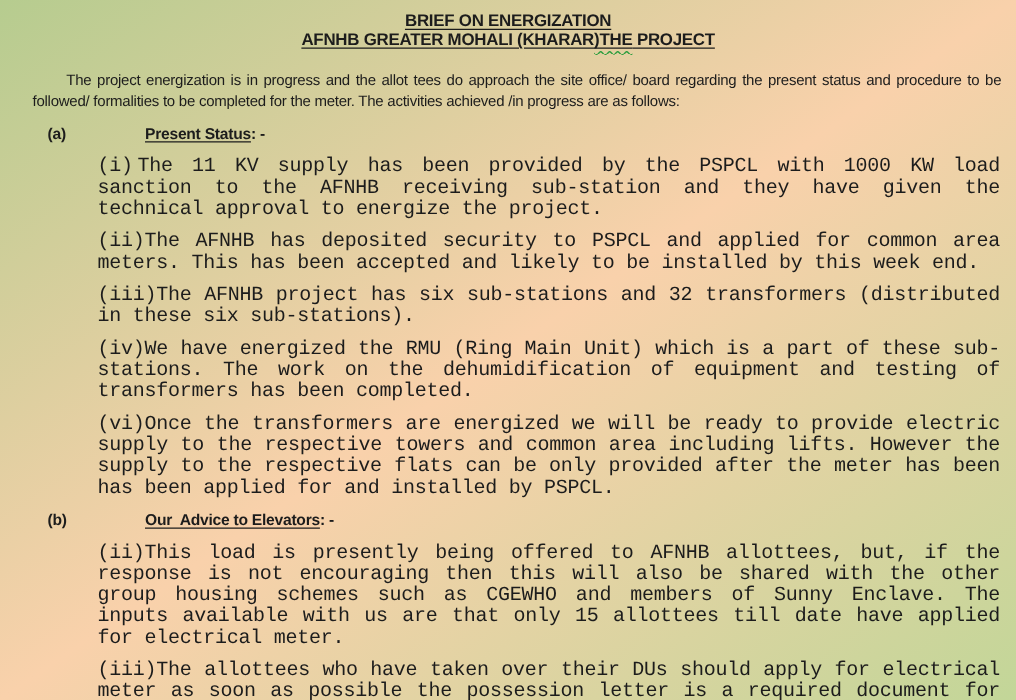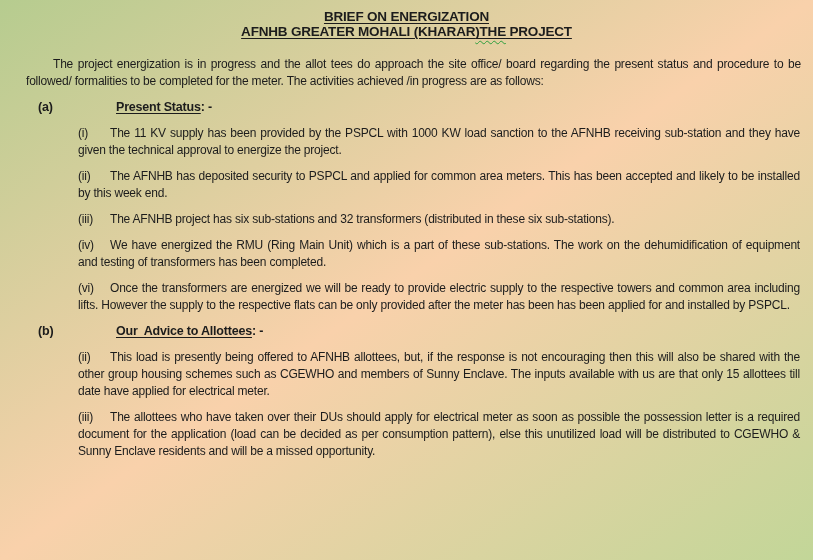--- a/index.html
+++ b/index.html
@@ -63,24 +63,25 @@
   .sec-underlined {
     text-decoration: underline;
     text-decoration-thickness: 1.2px;
     text-underline-offset: 2px;
     white-space: pre-wrap;
     margin-left: 42px;
   }
 
   .item {
     margin: 9px 13px 0 78px;
-    font-size: 12px;
+    font-size: 16px;
     line-height: 17px;
     letter-spacing: -0.2px;
     text-align: justify;
+    font-family: Liberation Mono, monospace;
   }
   .num { display: inline-block; min-width: 32px; text-align: left; }
 </style>
 </head>
 <body>
 
 <div class="page">
 
   <div class="title-block">
     <div class="title-line">BRIEF ON ENERGIZATION</div>
@@ -93,19 +94,19 @@
     <div class="section-heading"><span class="sec-label">(a)</span><span class="sec-underlined">Present Status</span><span>: -</span></div>
 
     <div class="item"><span class="num">(i)</span><span>The 11 KV supply has been provided by the PSPCL with 1000 KW load sanction to the AFNHB receiving sub-station and they have given the technical approval to energize the project.</span></div>
     <div class="item"><span class="num">(ii)</span><span>The AFNHB has deposited security to PSPCL and applied for common area meters. This has been accepted and likely to be installed by this week end.</span></div>
     <div class="item"><span class="num">(iii)</span><span>The AFNHB project has six sub-stations and 32 transformers (distributed in these six sub-stations).</span></div>
     <div class="item"><span class="num">(iv)</span><span>We have energized the RMU (Ring Main Unit) which is a part of these sub-stations. The work on the dehumidification of equipment and testing of transformers has been completed.</span></div>
     <div class="item"><span class="num">(vi)</span><span>Once the transformers are energized we will be ready to provide electric supply to the respective towers and common area including lifts. However the supply to the respective flats can be only provided after the meter has been has been applied for and installed by PSPCL.</span></div>
   </div>
 
   <div class="section">
-    <div class="section-heading"><span class="sec-label">(b)</span><span class="sec-underlined">Our  Advice to Allottees</span><span>: -</span></div>
+    <div class="section-heading"><span class="sec-label">(b)</span><span class="sec-underlined">Our  Advice to Elevators</span><span>: -</span></div>
 
     <div class="item"><span class="num">(ii)</span><span>This load is presently being offered to AFNHB allottees, but, if the response is not encouraging then this will also be shared with the other group housing schemes such as CGEWHO and members of Sunny Enclave. The inputs available with us are that only 15 allottees till date have applied for electrical meter.</span></div>
     <div class="item"><span class="num">(iii)</span><span>The allottees who have taken over their DUs should apply for electrical meter as soon as possible the possession letter is a required document for the application (load can be decided as per consumption pattern), else this unutilized load will be distributed to CGEWHO &amp; Sunny Enclave residents and will be a missed opportunity.</span></div>
   </div>
 
 </div>
 
 </body></html>

